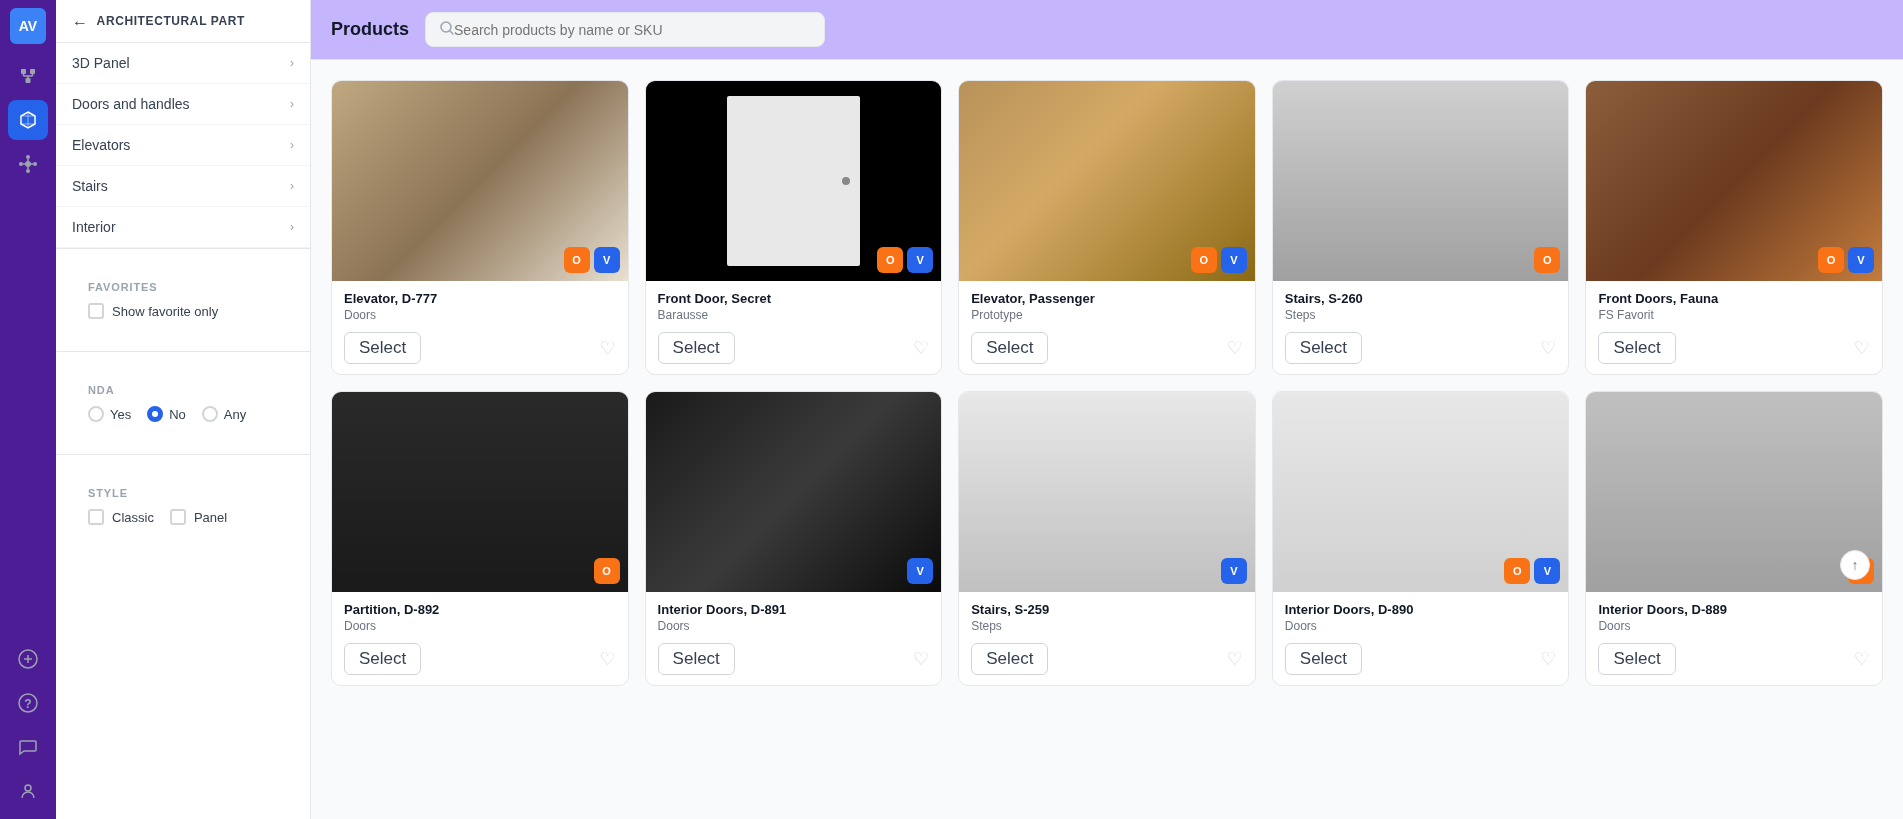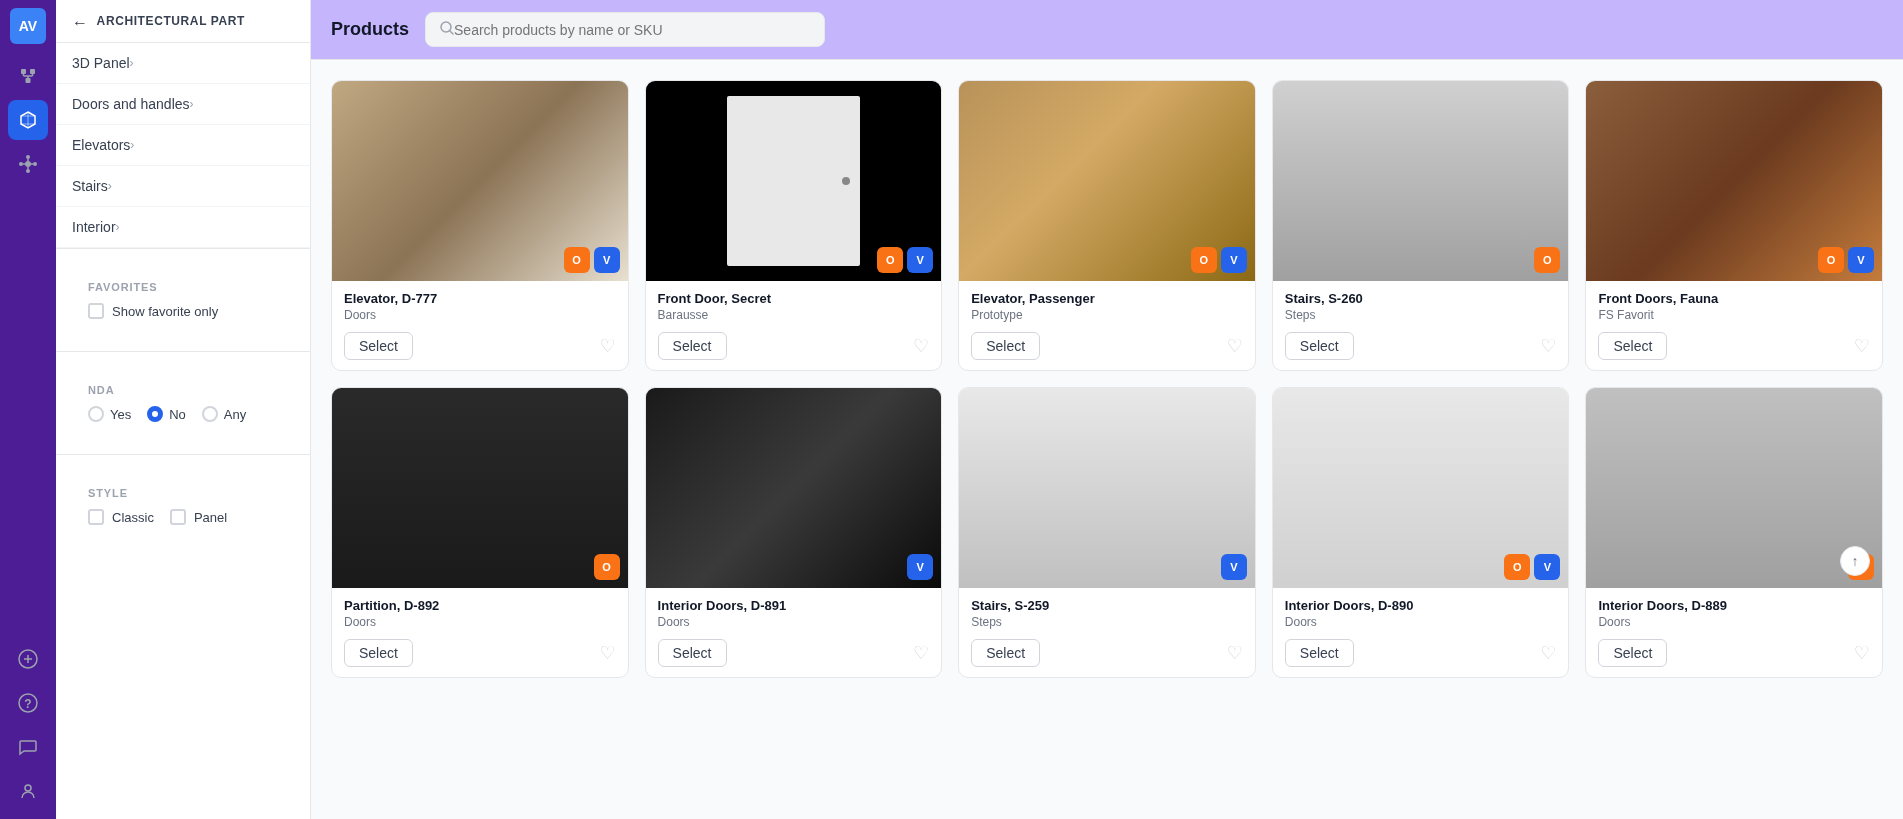--- a/index.html
+++ b/index.html
@@ -41,25 +41,26 @@
     }
     .back-nav {
       display: flex; align-items: center; gap: 8px;
       padding: 12px 16px;
       font-size: 12px; font-weight: 700; letter-spacing: 0.05em;
       color: #374151; cursor: pointer;
       border-bottom: 1px solid #e5e7eb;
     }
     .back-arrow { font-size: 16px; color: #374151; }
     .sidebar-nav-item {
-      display: flex; align-items: center; 
+      display: flex; align-items: center; justify-content: space-between;
       padding: 12px 16px;
       font-size: 14px; color: #374151;
       cursor: pointer;
       border-bottom: 1px solid #f3f4f6;
+      gap: 17px;
     }
     .chevron { color: #9ca3af; font-size: 12px; }
 
     .sidebar-section { padding: 32px; border-top: 1px solid #e5e7eb; }
     .sidebar-section-label {
       font-size: 11px; font-weight: 600; letter-spacing: 0.08em;
       color: #9ca3af; margin-bottom: 10px;
     }
 
     
@@ -168,21 +169,21 @@
     .badge-orange { background: #f97316; color: #fff; }
     .badge-blue { background: #2563eb; color: #fff; }
 
     .product-info { padding: 10px 12px; }
     .product-name { font-size: 13px; font-weight: 600; color: #111827; margin-bottom: 2px; }
     .product-sub { font-size: 12px; color: #6b7280; margin-bottom: 10px; }
 
     .product-actions { display: flex; align-items: center; justify-content: space-between; }
     .select-btn {
       border: 1px solid #d1d5db; background: #fff; border-radius: 6px;
-      padding: 5px 14px; font-size: 14px; color: #374151; cursor: pointer; text-align: right;
+      padding: 5px 14px; font-size: 17px; color: #374151; cursor: pointer; text-align: right;
     }
     .heart-icon { font-size: 18px; color: #d1d5db; cursor: pointer; }
 
     
     .scroll-top {
       position: absolute; bottom: 12px; right: 12px;
       width: 30px; height: 30px; background: #fff; border: 1px solid #e5e7eb;
       border-radius: 50%; display: flex; align-items: center; justify-content: center;
       cursor: pointer; font-size: 14px; color: #6b7280;
     }

